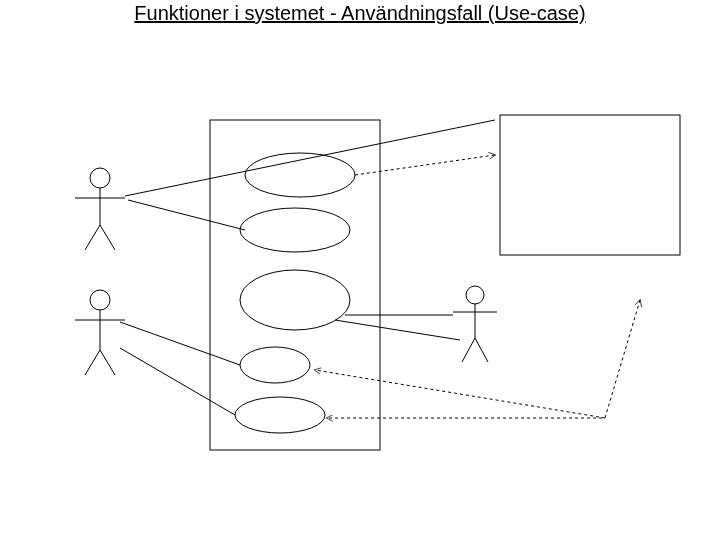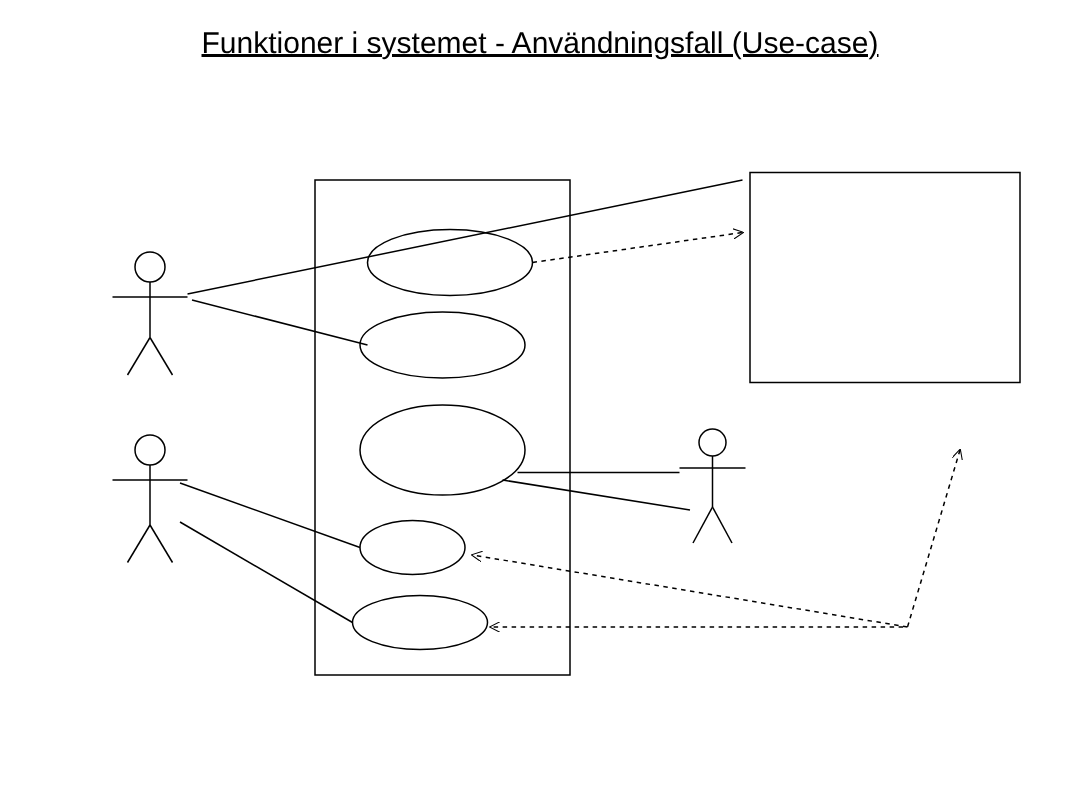--- a/index.html
+++ b/index.html
@@ -5,21 +5,21 @@
   html, body {
     margin: 0;
     padding: 0;
     width: 720px;
     height: 540px;
     background: #ffffff;
     font-family: Arial, Helvetica, sans-serif;
   }
   .title {
     position: absolute;
-    top: 18px;
+    top: 2px;
     left: 0;
     width: 720px;
     text-align: center;
     font-size: 20px;
     text-decoration: underline;
     color: #000;
   }
   svg {
     position: absolute;
     top: 0;

